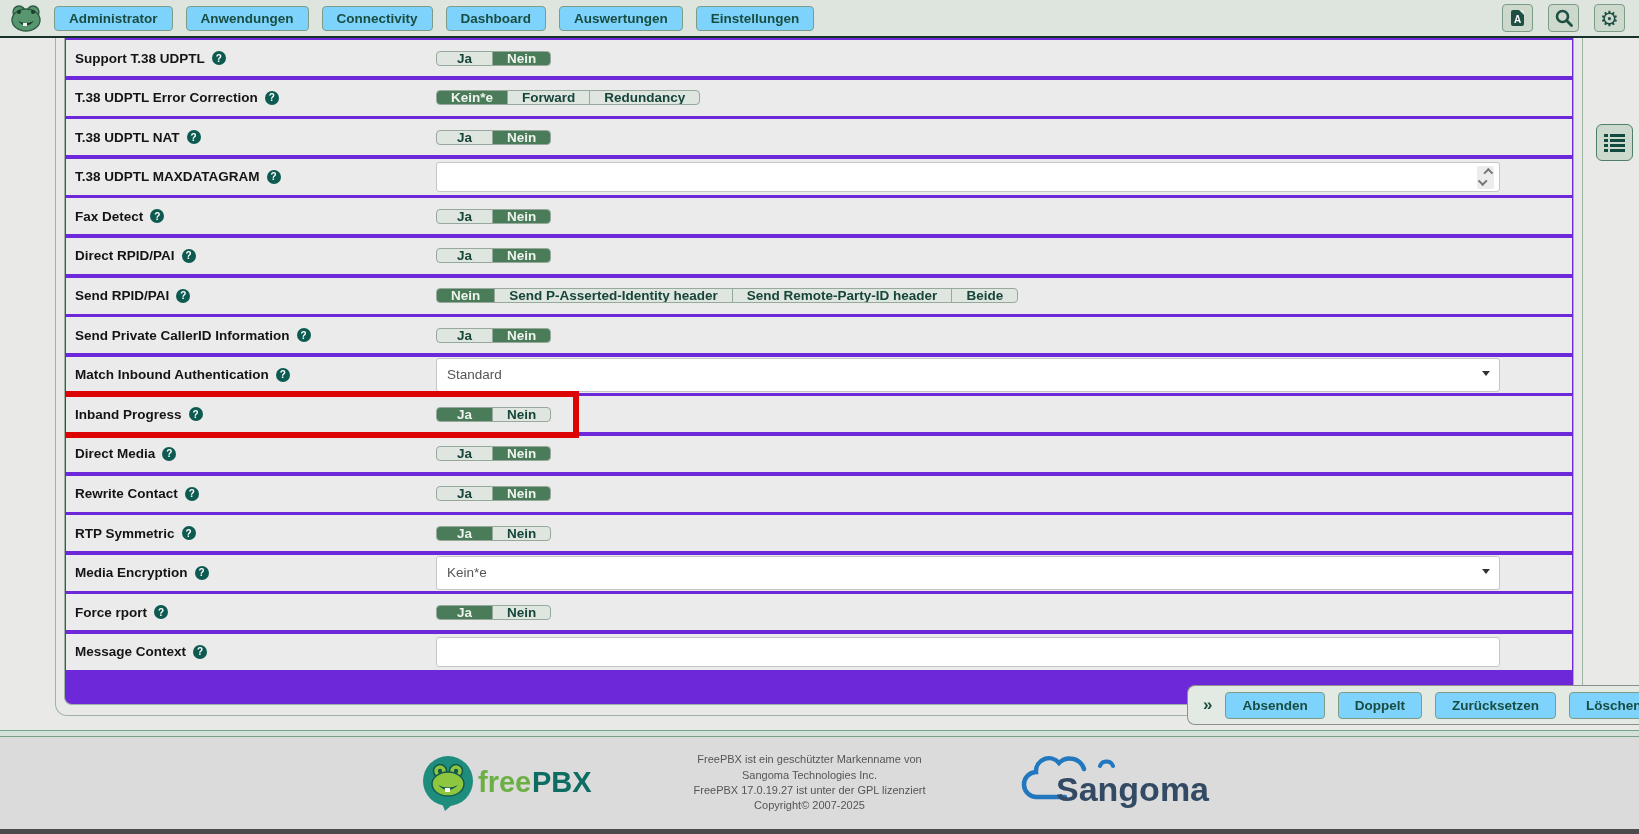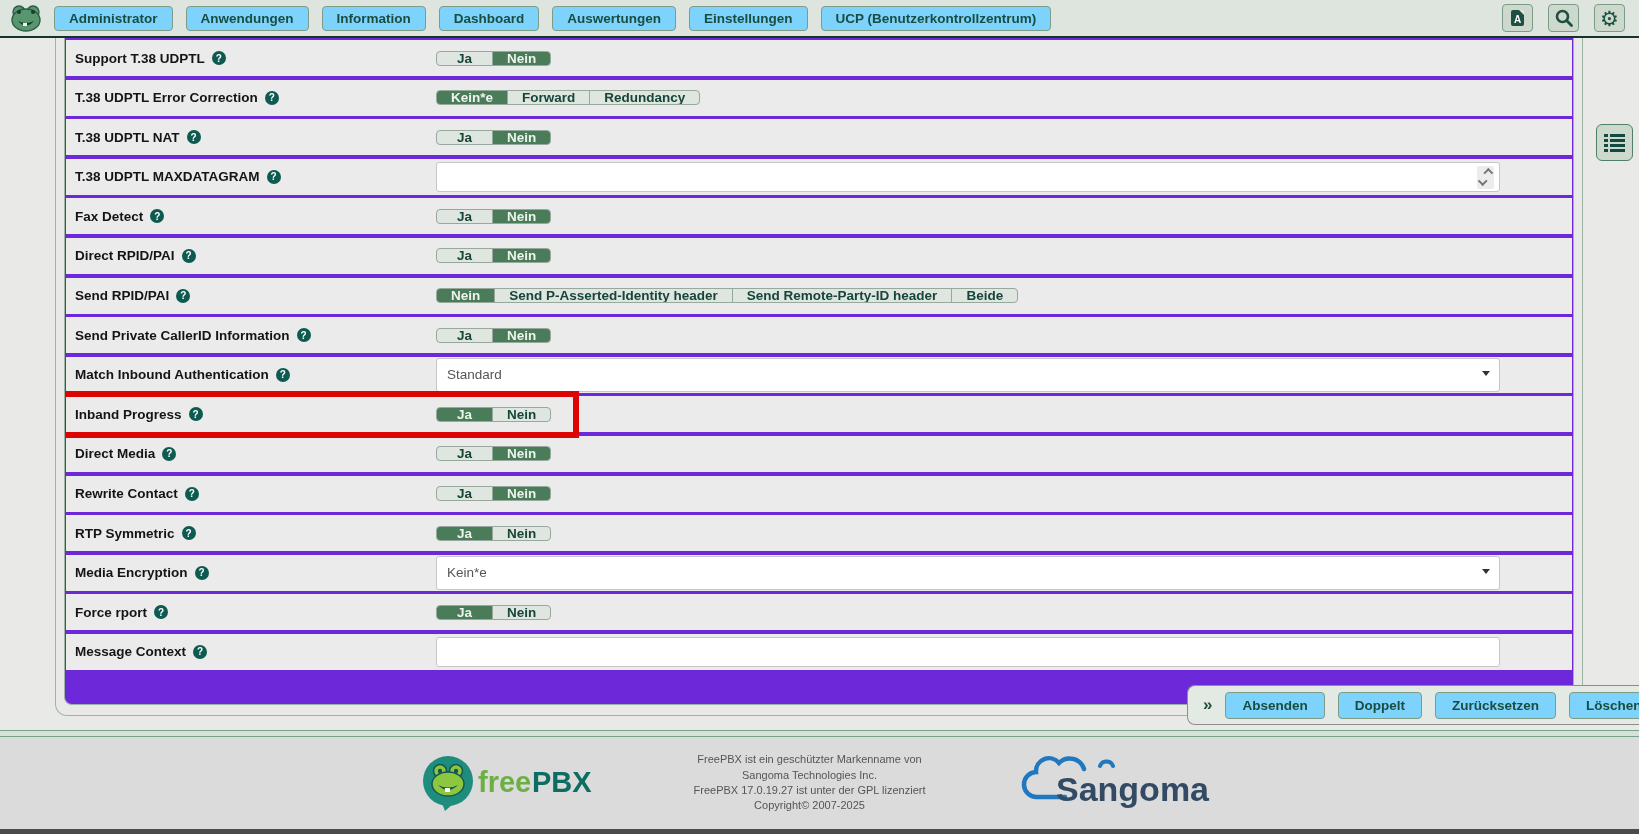--- a/index.html
+++ b/index.html
@@ -143,25 +143,24 @@
     <circle cx="23" cy="8" r="6" fill="#57966f" stroke="#2d5c44" stroke-width="1.4"></circle>
     <ellipse cx="16" cy="16" rx="14" ry="11" fill="#57966f" stroke="#2d5c44" stroke-width="1.4"></ellipse>
     <circle cx="9" cy="8" r="2" fill="#1c3b2e"></circle>
     <circle cx="23" cy="8" r="2" fill="#1c3b2e"></circle>
     <path d="M8 17 q8 9 16 0 q-8 4 -16 0 z" fill="#1c3b2e"></path>
     <rect x="13" y="19" width="4" height="3" fill="#eef5ee"></rect>
   </svg>
   <div class="nav-tabs">
       <div class="tab">Administrator</div>
       <div class="tab">Anwendungen</div>
-      <div class="tab">Information</div>
+      <div class="tab">Connectivity</div>
       <div class="tab">Dashboard</div>
       <div class="tab">Auswertungen</div>
       <div class="tab">Einstellungen</div>
-      <div class="tab">UCP (Benutzerkontrollzentrum)</div>
     </div>
   <div class="nav-icons">
     <div class="icon-btn">
       <svg width="20" height="20" viewBox="0 0 20 20">
         <rect x="3" y="2" width="13" height="16" rx="2" fill="#1d4f42"></rect>
         <path d="M16 2 l0 5 -5 -5 z" fill="#dee5de"></path>
         <text x="9.5" y="14.5" font-size="10" font-weight="bold" fill="#ffffff" text-anchor="middle" font-family="Liberation Sans, sans-serif">A</text>
       </svg>
     </div>
     <div class="icon-btn">

